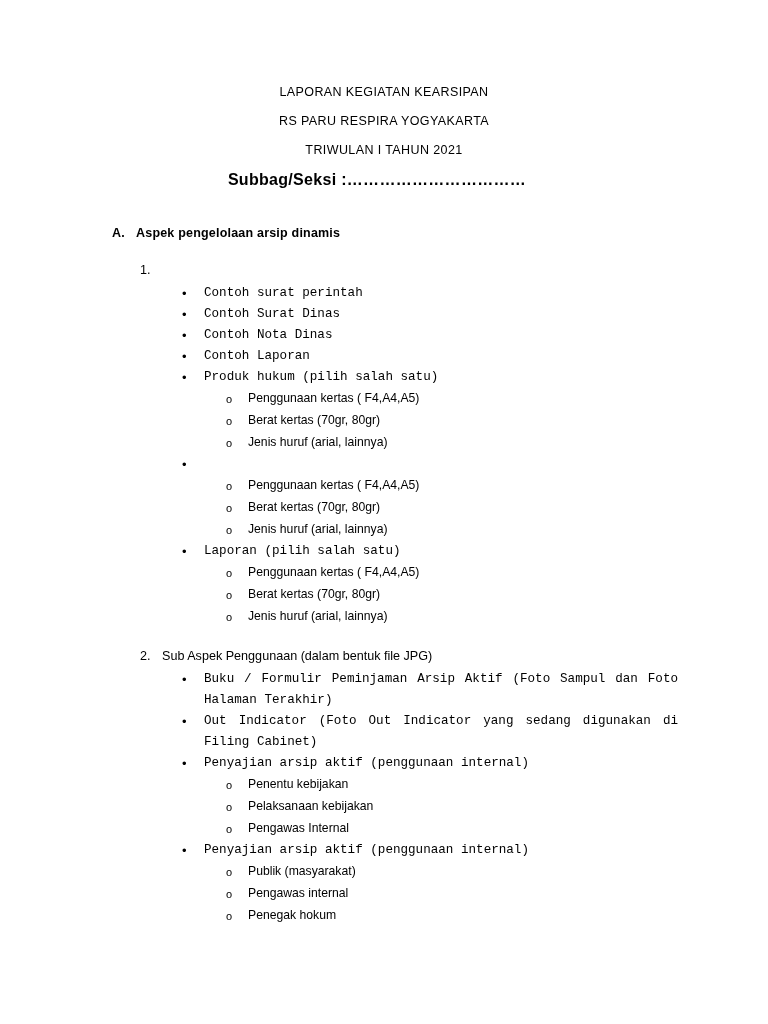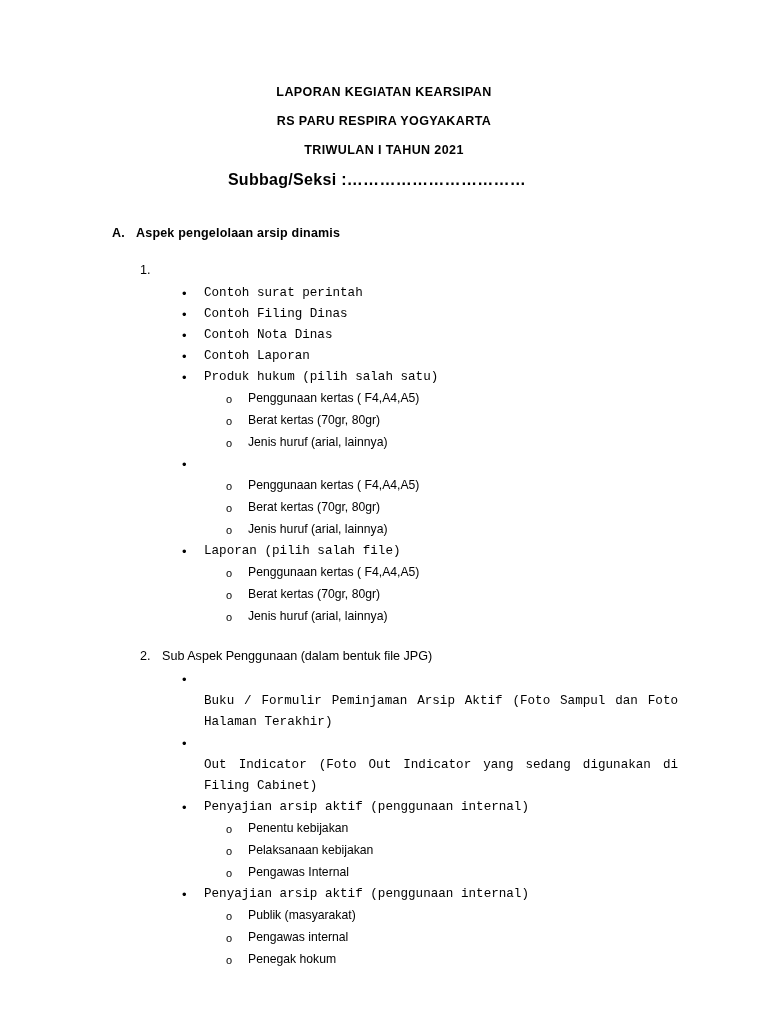--- a/index.html
+++ b/index.html
@@ -18,21 +18,21 @@
   .page {
     width: 768px;
     height: 1024px;
     box-sizing: border-box;
     padding: 78px 90px 40px 90px;
   }
   .title-block {
     text-align: center;
   }
   .title-line {
-    font-weight: bold;
+    font-weight: normal;
     font-size: 12.5px;
     letter-spacing: 0.4px;
     line-height: 29px;
   }
   .subbag-line {
     font-weight: bold;
     font-size: 16px;
     letter-spacing: 0.3px;
     line-height: 29px;
     text-align: center;
@@ -81,21 +81,20 @@
     font-size: 13px;
     line-height: 21px;
   }
   .bullet-item .bullet-text {
     max-width: 500px;
     font-family: Liberation Mono, monospace;
   }
   .bullet-item.justify .bullet-text {
     text-align: justify;
     width: 498px;
-    margin-top: 22px;
   }
   .sub-bullet-item {
     display: flex;
     margin-left: 136px;
     font-size: 12.2px;
     line-height: 21px;
   }
   .sub-bullet-item .sub-marker {
     width: 22px;
     flex: 0 0 22px;
@@ -135,21 +134,21 @@
         </div>
         <div class="bullets">
 
           <div class="bullet-item">
             <span class="bullet-marker">•</span>
             <span class="bullet-text">Contoh surat perintah</span>
           </div>
 
           <div class="bullet-item">
             <span class="bullet-marker">•</span>
-            <span class="bullet-text">Contoh Filing Dinas</span>
+            <span class="bullet-text">Contoh Surat Dinas</span>
           </div>
 
           <div class="bullet-item">
             <span class="bullet-marker">•</span>
             <span class="bullet-text">Contoh Nota Dinas</span>
           </div>
 
           <div class="bullet-item">
             <span class="bullet-marker">•</span>
             <span class="bullet-text">Contoh Laporan</span>
@@ -183,21 +182,21 @@
             <span class="sub-marker">o</span>
             <span>Berat kertas  (70gr, 80gr)</span>
           </div>
           <div class="sub-bullet-item">
             <span class="sub-marker">o</span>
             <span>Jenis huruf (arial, lainnya)</span>
           </div>
 
           <div class="bullet-item">
             <span class="bullet-marker">•</span>
-            <span class="bullet-text">Laporan (pilih salah file)</span>
+            <span class="bullet-text">Laporan (pilih salah satu)</span>
           </div>
           <div class="sub-bullet-item">
             <span class="sub-marker">o</span>
             <span>Penggunaan kertas ( F4,A4,A5)</span>
           </div>
           <div class="sub-bullet-item">
             <span class="sub-marker">o</span>
             <span>Berat kertas  (70gr, 80gr)</span>
           </div>
           <div class="sub-bullet-item">

